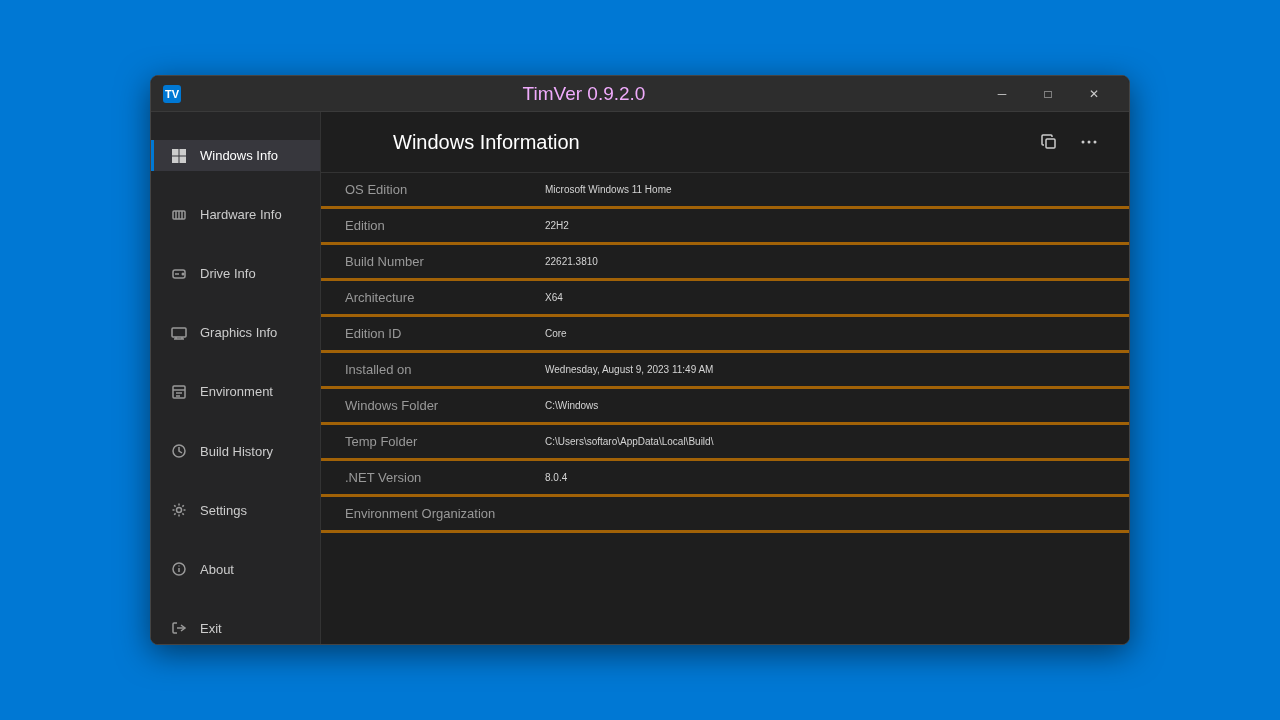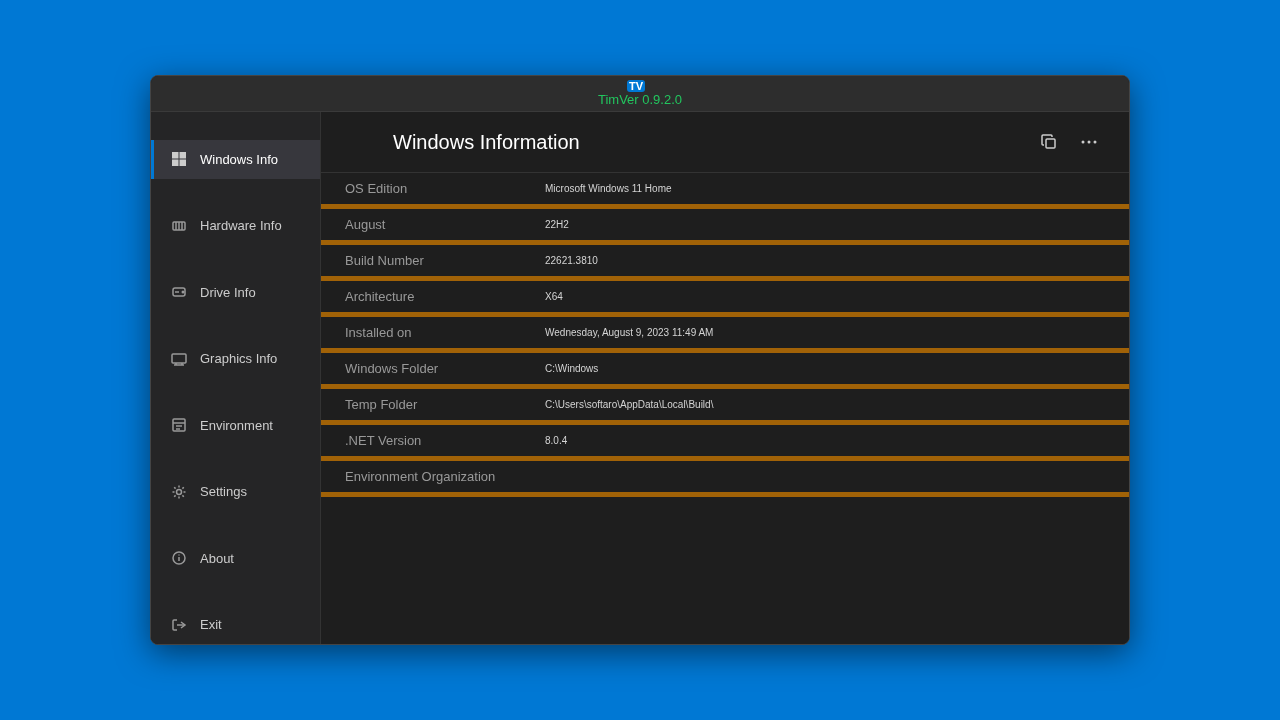--- a/index.html
+++ b/index.html
@@ -24,39 +24,39 @@
       box-shadow: 0 8px 32px rgba(0,0,0,0.5);
     }
     .titlebar {
       background: #2d2d2d;
       display: flex;
       align-items: center;
       height: 36px;
       padding: 4px 12px;
       flex-shrink: 0;
       border-bottom: 1px solid #3a3a3a;
-      flex-direction: column;
     }
     .titlebar-icon {
       width: 18px;
       height: 18px;
       margin-right: 8px;
       background: #0078d4;
       border-radius: 3px;
       display: flex;
       align-items: center;
       justify-content: center;
       font-size: 11px;
       color: white;
       font-weight: bold;
     }
     .titlebar-title {
-      color: #22c55e;
-      font-size: 13px;
-      flex: 1;
+      color: #f0abfc;
+      font-size: 19px;
+      flex: 1;
+      text-align: center;
     }
     .titlebar-buttons {
       display: flex;
       gap: 0;
     }
     .titlebar-btn {
       width: 46px;
       height: 36px;
       display: flex;
       align-items: center;
@@ -144,21 +144,21 @@
     }
     .info-table {
       flex: 1;
       overflow-y: auto;
       padding: 0;
     }
     .info-row {
       display: flex;
       align-items: center;
       min-height: 36px;
-      border-bottom: 5px solid #a16207;
+      border-bottom: 3px solid #a16207;
       padding: 6px 24px;
     }
     .info-label {
       width: 200px;
       color: #999999;
       font-size: 13px;
       flex-shrink: 0;
     }
     .info-value {
       color: #d4d4d4;
@@ -254,20 +254,29 @@
           <svg class="icon-svg" viewBox="0 0 16 16" fill="none" stroke="#999" stroke-width="1.5">
             <rect x="2" y="2" width="12" height="12" rx="1"></rect>
             <line x1="2" y1="6" x2="14" y2="6"></line>
             <line x1="5" y1="9" x2="11" y2="9"></line>
             <line x1="5" y1="12" x2="9" y2="12"></line>
           </svg>
         </span>
         <span>Environment</span>
       </div>
 
+      <div class="nav-item">
+        <span class="nav-icon">
+          <svg class="icon-svg" viewBox="0 0 16 16" fill="none" stroke="#999" stroke-width="1.5">
+            <circle cx="8" cy="8" r="6"></circle>
+            <polyline points="8,4 8,8 11,10"></polyline>
+          </svg>
+        </span>
+        <span>Build History</span>
+      </div>
 
       <div class="nav-item">
         <span class="nav-icon">
           <svg class="icon-svg" viewBox="0 0 16 16" fill="none" stroke="#999" stroke-width="1.5">
             <circle cx="8" cy="8" r="2.5"></circle>
             <path d="M8 1.5v2M8 12.5v2M1.5 8h2M12.5 8h2M3.2 3.2l1.4 1.4M11.4 11.4l1.4 1.4M3.2 12.8l1.4-1.4M11.4 4.6l1.4-1.4"></path>
           </svg>
         </span>
         <span>Settings</span>
       </div>
@@ -313,30 +322,34 @@
             </svg>
           </button>
         </div>
       </div>
       <div class="info-table" id="info-table">
       <div class="info-row">
             <span class="info-label">OS Edition</span>
             <span class="info-value">Microsoft Windows 11 Home</span>
           </div>
           <div class="info-row">
-            <span class="info-label">August</span>
+            <span class="info-label">Edition</span>
             <span class="info-value">22H2</span>
           </div>
           <div class="info-row">
             <span class="info-label">Build Number</span>
             <span class="info-value">22621.3810</span>
           </div>
           <div class="info-row">
             <span class="info-label">Architecture</span>
             <span class="info-value">X64</span>
+          </div>
+          <div class="info-row">
+            <span class="info-label">Edition ID</span>
+            <span class="info-value">Core</span>
           </div>
           <div class="info-row">
             <span class="info-label">Installed on</span>
             <span class="info-value">Wednesday, August 9, 2023  11:49 AM</span>
           </div>
           <div class="info-row">
             <span class="info-label">Windows Folder</span>
             <span class="info-value">C:\Windows</span>
           </div>
           <div class="info-row">

